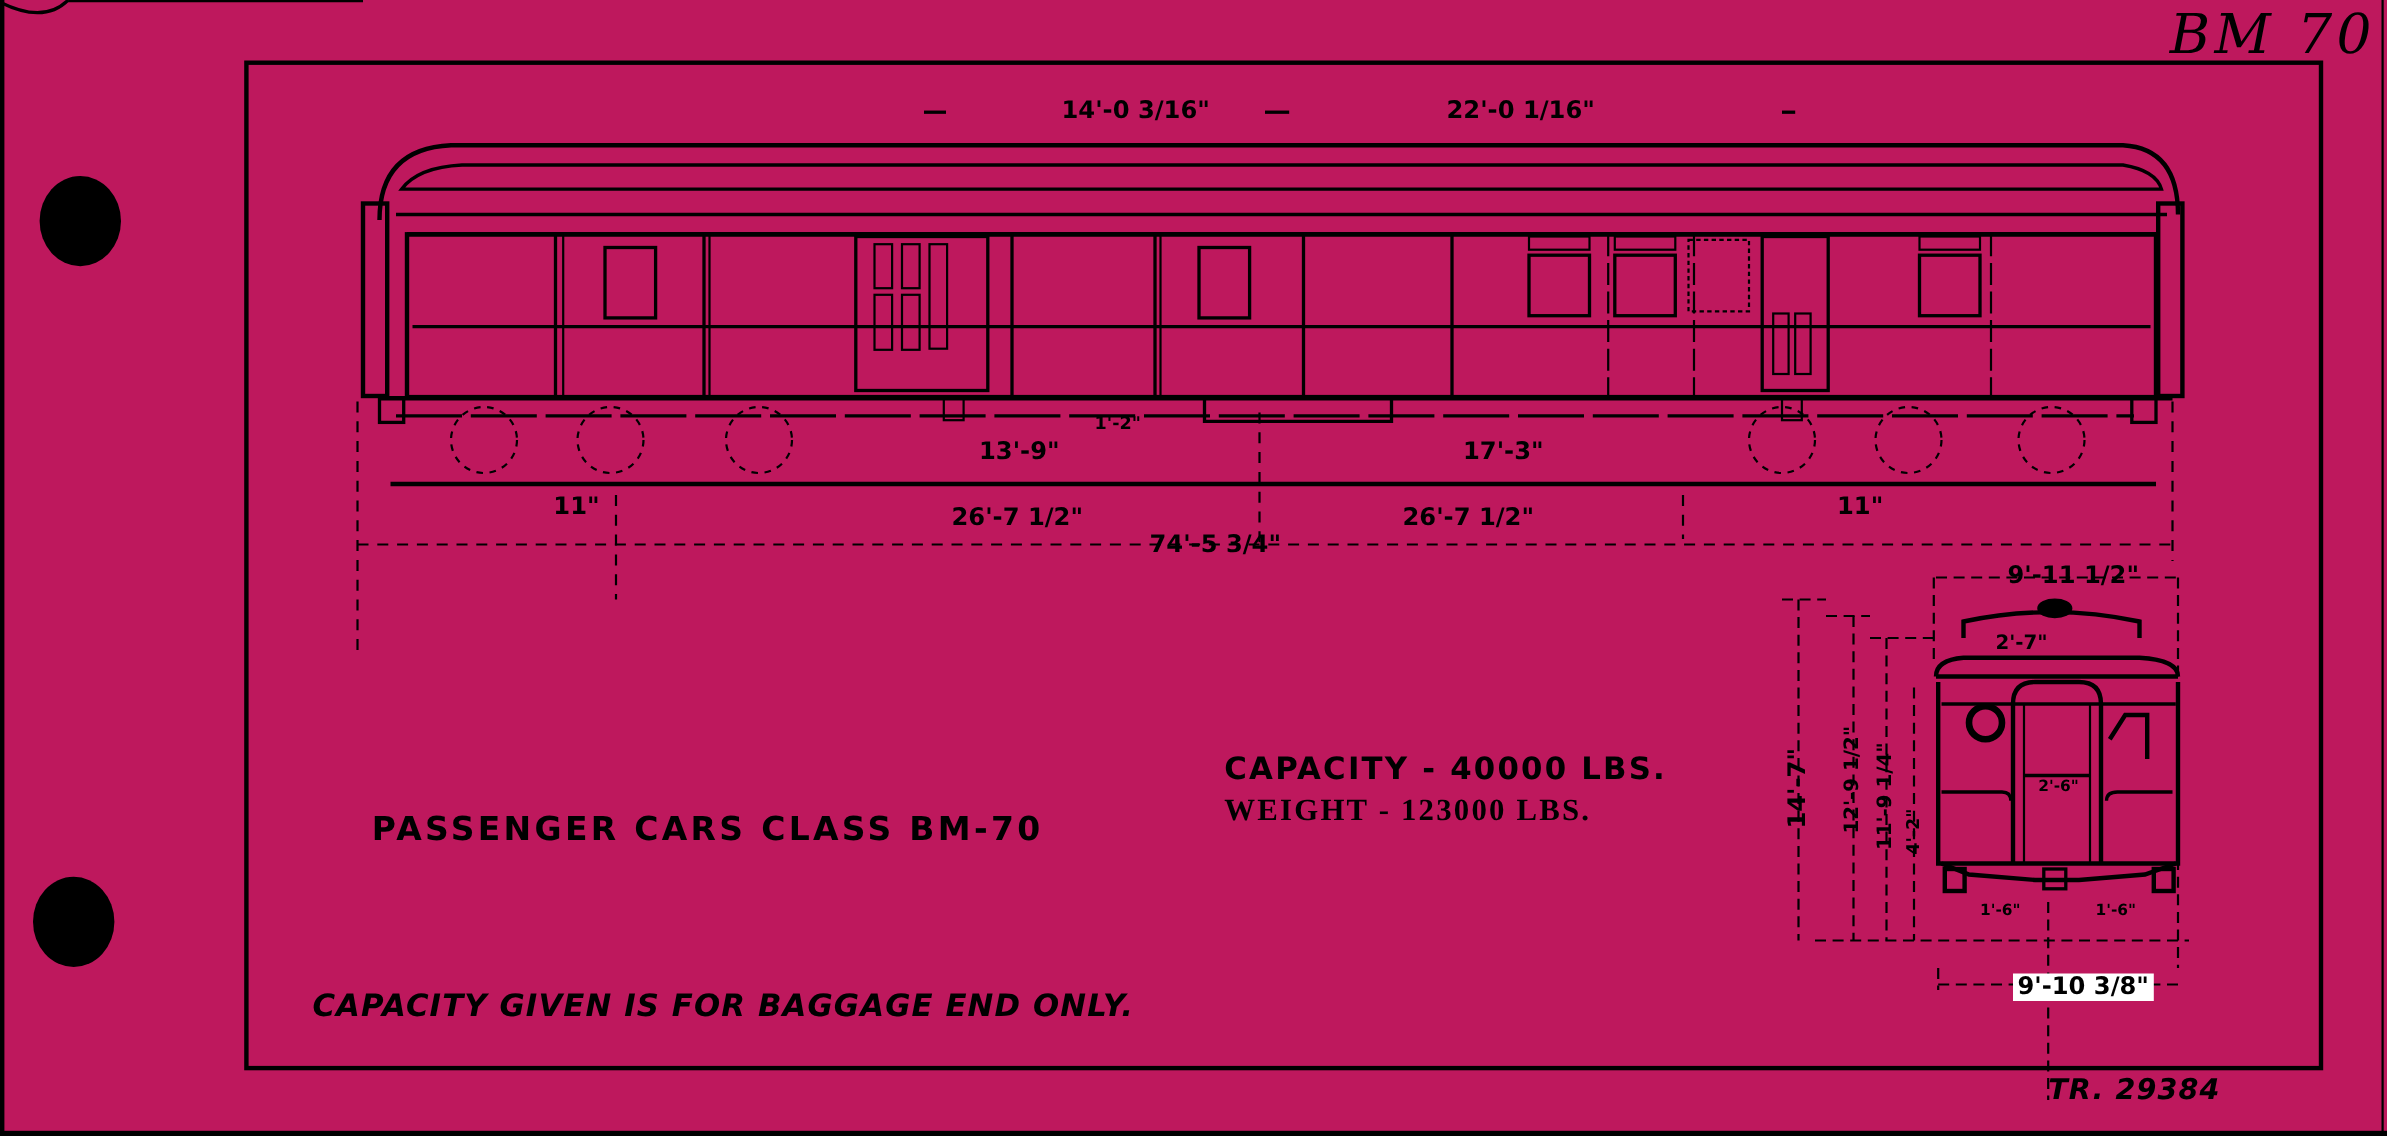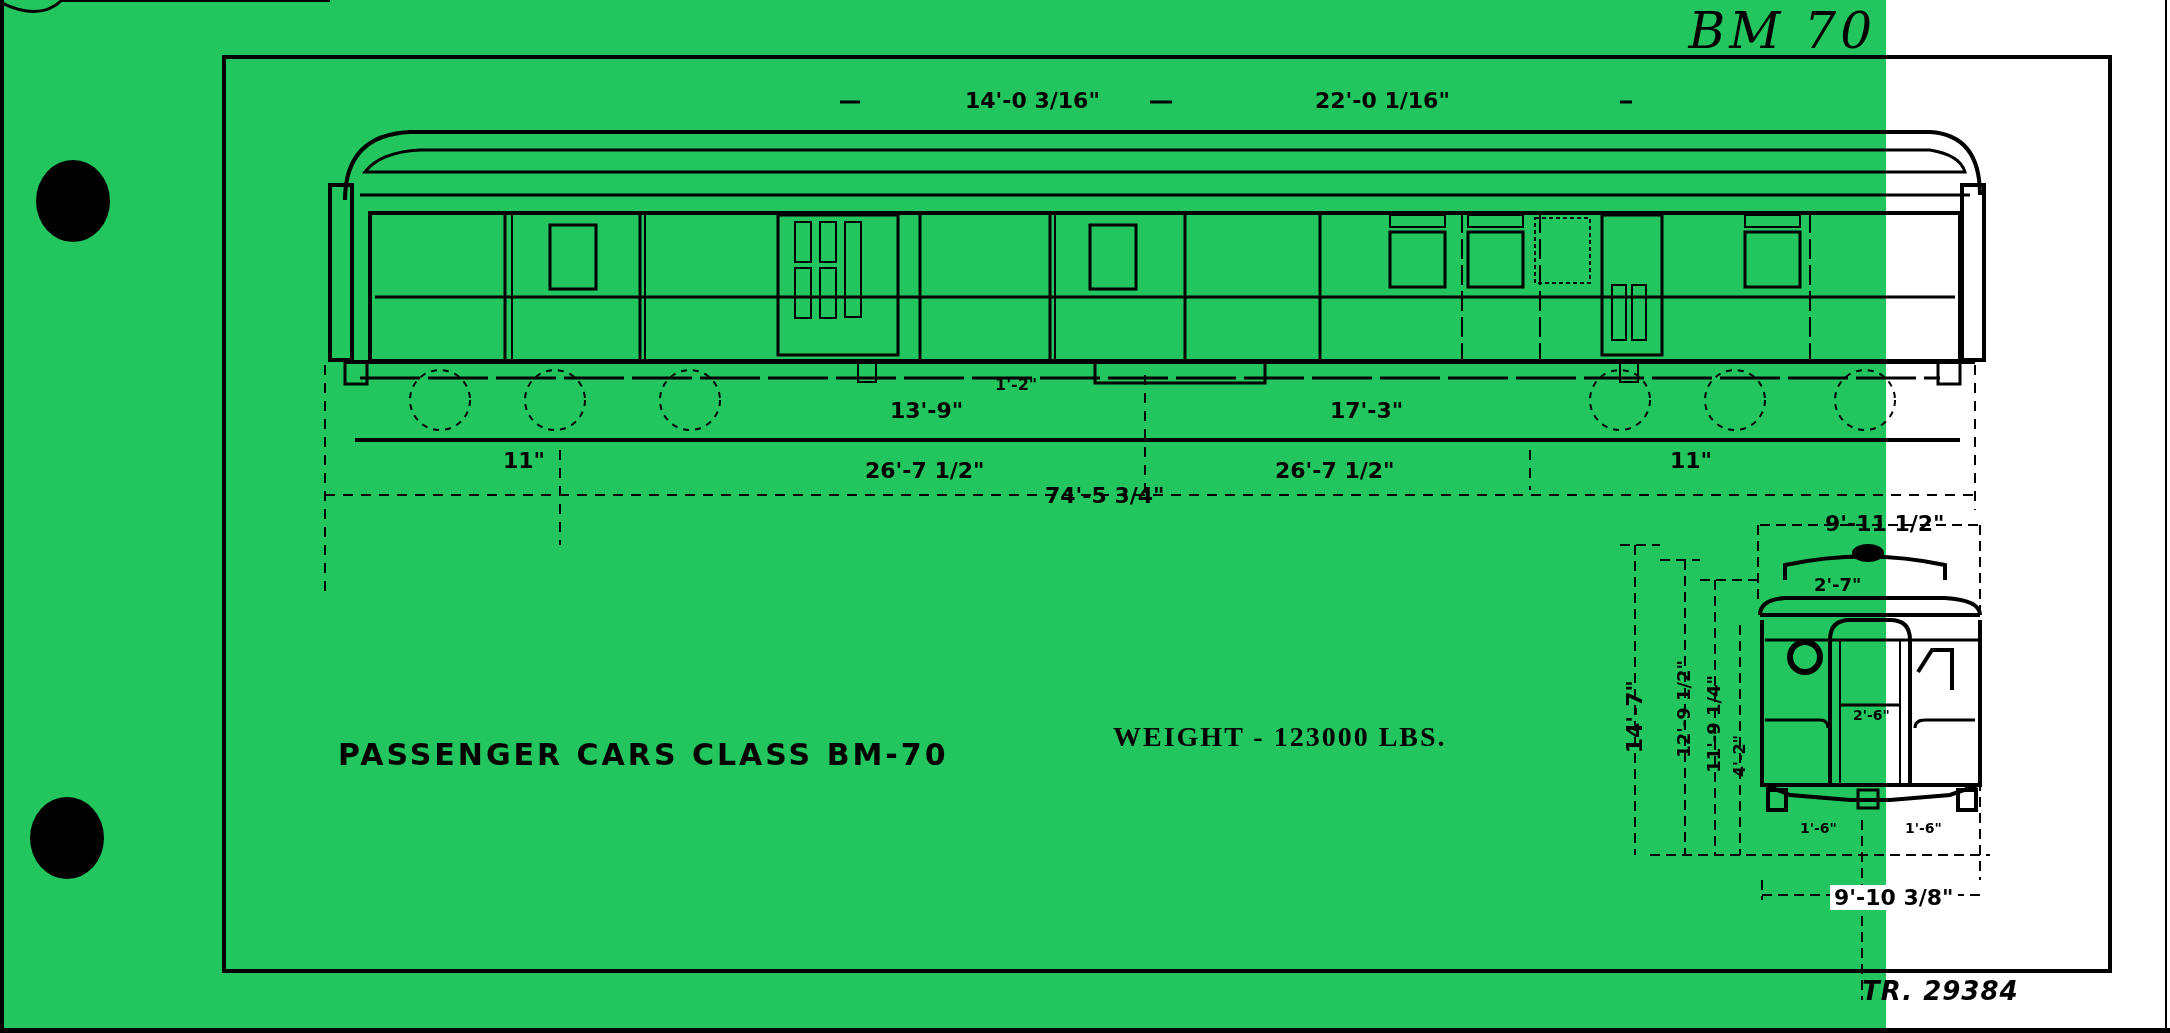--- a/index.html
+++ b/index.html
@@ -1,18 +1,18 @@
 <!DOCTYPE html>
 <html><head>
   <meta charset="utf-8">
   <style>
     html, body { margin: 0; padding: 0; background: #ffffff; }
     body { width: 2170px; height: 1033px; position: relative; overflow: hidden;
            font-family: "DejaVu Sans", sans-serif; color: #000; }
-    .sheet { position: absolute; left: 0; top: 0; width: 1886px; height: 1033px; background: #22c55e; }
+    .sheet { position: absolute; left: 0; top: 0; width: 2170px; height: 1033px; background: #be185d; }
     .punch-hole { position: absolute; width: 74px; height: 82px; border-radius: 50%; background: #000; }
     .frame { position: absolute; left: 222px; top: 55px; width: 1890px; height: 918px;
              border: 4px solid #000; box-sizing: border-box; }
     .drawing { position: absolute; left: 0; top: 0; }
     .label { position: absolute; font-weight: bold; white-space: nowrap; letter-spacing: 2px; }
     .title-main { left: 338px; top: 737px; font-size: 30px; letter-spacing: 3px; }
     .capacity { left: 1113px; top: 682px; font-size: 28px; letter-spacing: 2px; }
     .weight { left: 1113px; top: 721px; font-size: 28px; letter-spacing: 2px; font-family: Liberation Serif, serif; }
     .note { left: 284px; top: 898px; font-size: 28px; letter-spacing: 1px; font-style: italic; }
     .sheet-id { right: 10px; top: 2px; font-family: "DejaVu Serif", serif; font-style: italic;
@@ -195,18 +195,20 @@
   <div class="dim dim-v" style="left:1622px; top:680px;">14'-7"</div>
   <div class="dim dim-v" style="left:1673px; top:660px; font-size:18px;">12'-9 1/2"</div>
   <div class="dim dim-v" style="left:1703px; top:675px; font-size:18px;">11'-9 1/4"</div>
   <div class="dim dim-v" style="left:1730px; top:735px; font-size:16px;">4'-2"</div>
   <div class="dim" style="left:1853px; top:707px; font-size:14px;">2'-6"</div>
   <div class="dim" style="left:1800px; top:820px; font-size:14px;">1'-6"</div>
   <div class="dim" style="left:1905px; top:820px; font-size:14px;">1'-6"</div>
   <div class="dim" style="left:1830px; top:885px; background:#fff; padding:0 4px;">9'-10 3/8"</div>
 
   <div class="label title-main">PASSENGER CARS  CLASS BM-70</div>
+  <div class="label capacity">CAPACITY - 40000 LBS.</div>
   <div class="label weight">WEIGHT - 123000 LBS.</div>
+  <div class="label note">CAPACITY GIVEN IS FOR BAGGAGE END ONLY.</div>
 
   <div class="label drawing-no">TR. 29384</div>
 
   <div class="bottom-edge"></div>
 </div>
 
 </body></html>

